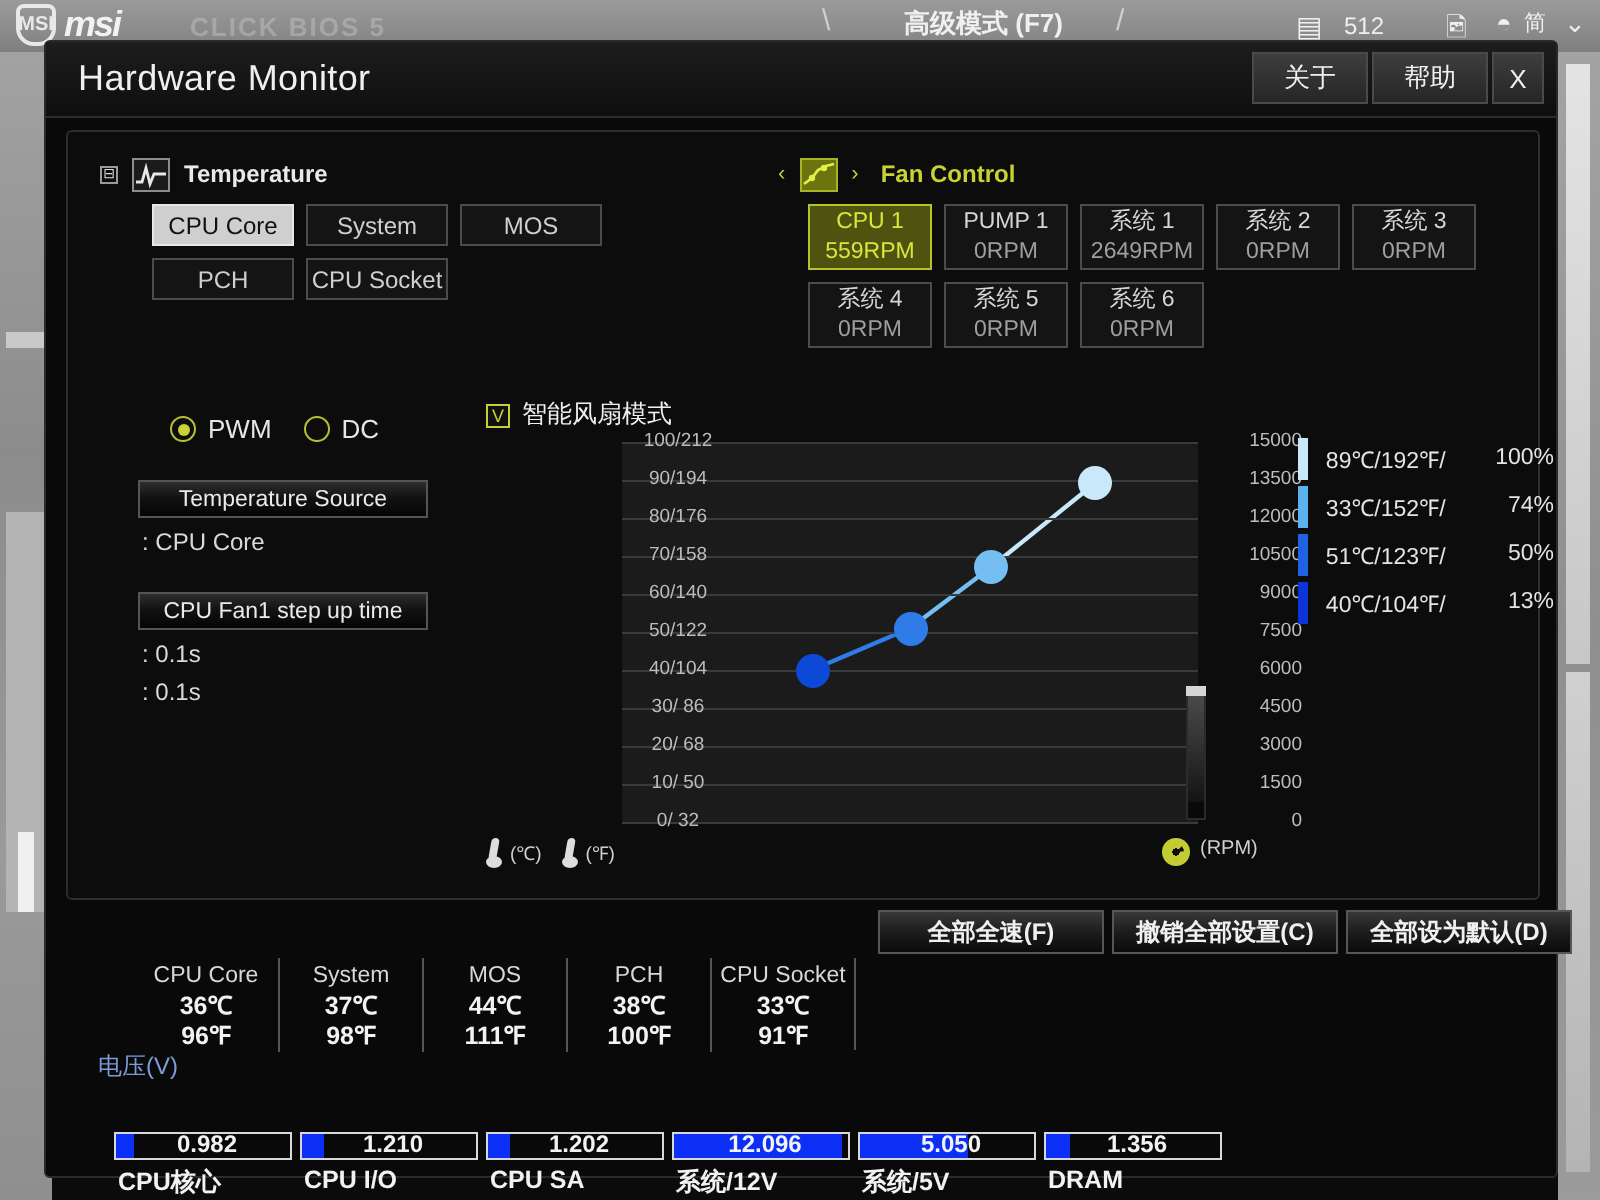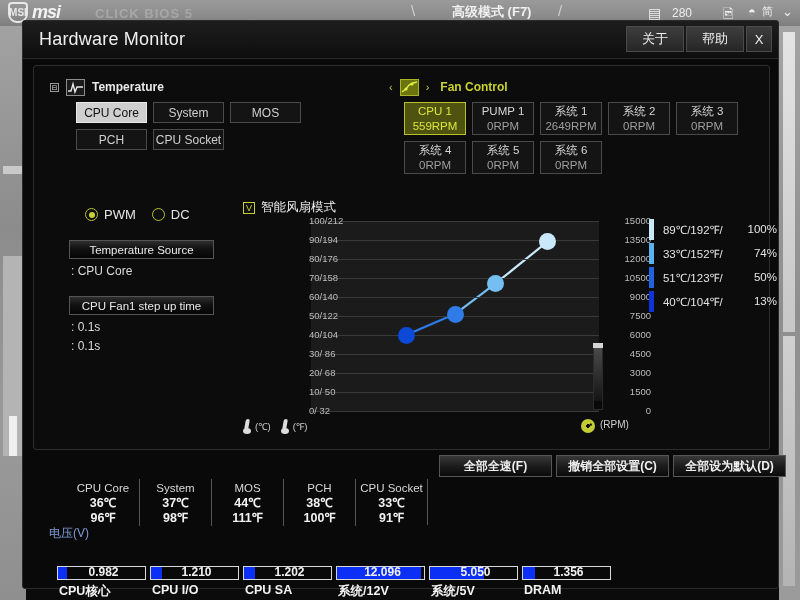--- a/index.html
+++ b/index.html
@@ -102,21 +102,21 @@
   
   .chartbox { position:absolute; left:218px; top:176px; width:420px; height:245px; }
   .smartfan { position:absolute; left:2px; top:2px; display:flex; align-items:center; gap:6px; }
   .cbx { width:12px; height:12px; border:1px solid #c5cf31; color:#c8d230; font-size:9px;
          line-height:10px; text-align:center; background:#101010; cursor:pointer; }
   .smartfan .lbl { color:#efefef; font-size:12.5px; }
 
   .plot { position:absolute; left:70px; top:24px; width:288px; height:190px;
           background:#1b1b1b; }
   .grid-l { position:absolute; left:0; width:100%; height:1px; background:#3a3a3a; }
-  .ax-l { position:absolute; right:292px; color:#bdbdbd; font-size:9.5px; text-align:left;
+  .ax-l { position:absolute; right:292px; color:#bdbdbd; font-size:9.5px; text-align:center;
           width:60px; white-space:pre; }
   .ax-r { position:absolute; left:364px; color:#bdbdbd; font-size:9.5px; width:46px; text-align:right; }
   .pt { position:absolute; width:17px; height:17px; border-radius:50%; cursor:pointer; }
   svg.lines { position:absolute; left:0; top:0; width:288px; height:190px; }
 
   .vslider { position:absolute; left:352px; top:146px; width:10px; height:67px; background:#2b2b2b; }
   .vslider .thumb { position:absolute; left:0; top:0; width:10px; height:5px;
                     background:#d5d5d5; }
   .vslider .knob { position:absolute; left:1px; bottom:1px; width:8px; height:8px; background:#090909; }
   .vslider .fill { position:absolute; left:1px; top:5px; width:8px; bottom:9px;
@@ -183,21 +183,21 @@
   <div class="bios-topbar">
     <div class="msi-logo">
       <div class="msi-shield">MSI</div>
       <div class="msi-word">msi</div>
     </div>
     <div class="msi-sub">CLICK BIOS 5</div>
     <div class="top-slash" style="left:411px;top:2px;">\</div>
     <div class="top-mode">高级模式 (F7)</div>
     <div class="top-slash" style="left:558px;top:2px;">/</div>
     <div class="top-ico" style="left:648px;top:5px;font-size:14px;">▤</div>
-    <div class="top-ico" style="left:672px;top:6px;">280</div>
+    <div class="top-ico" style="left:672px;top:6px;">512</div>
     <div class="top-ico2" style="left:723px;">🖻</div>
     <div class="top-ico2" style="left:748px;">◓</div>
     <div class="top-ico2" style="left:762px;font-size:11px;">简</div>
     <div class="top-ico2" style="left:782px;">⌄</div>
   </div>
 
   <div class="bios-left-strip">
     <div class="blk" style="top:140px;height:8px;"></div>
     <div class="blk" style="top:230px;height:200px;background:#b4b4b4;"></div>
     <div class="blk" style="top:390px;height:40px;background:#f0f0f0;width:8px;left:9px;"></div>

